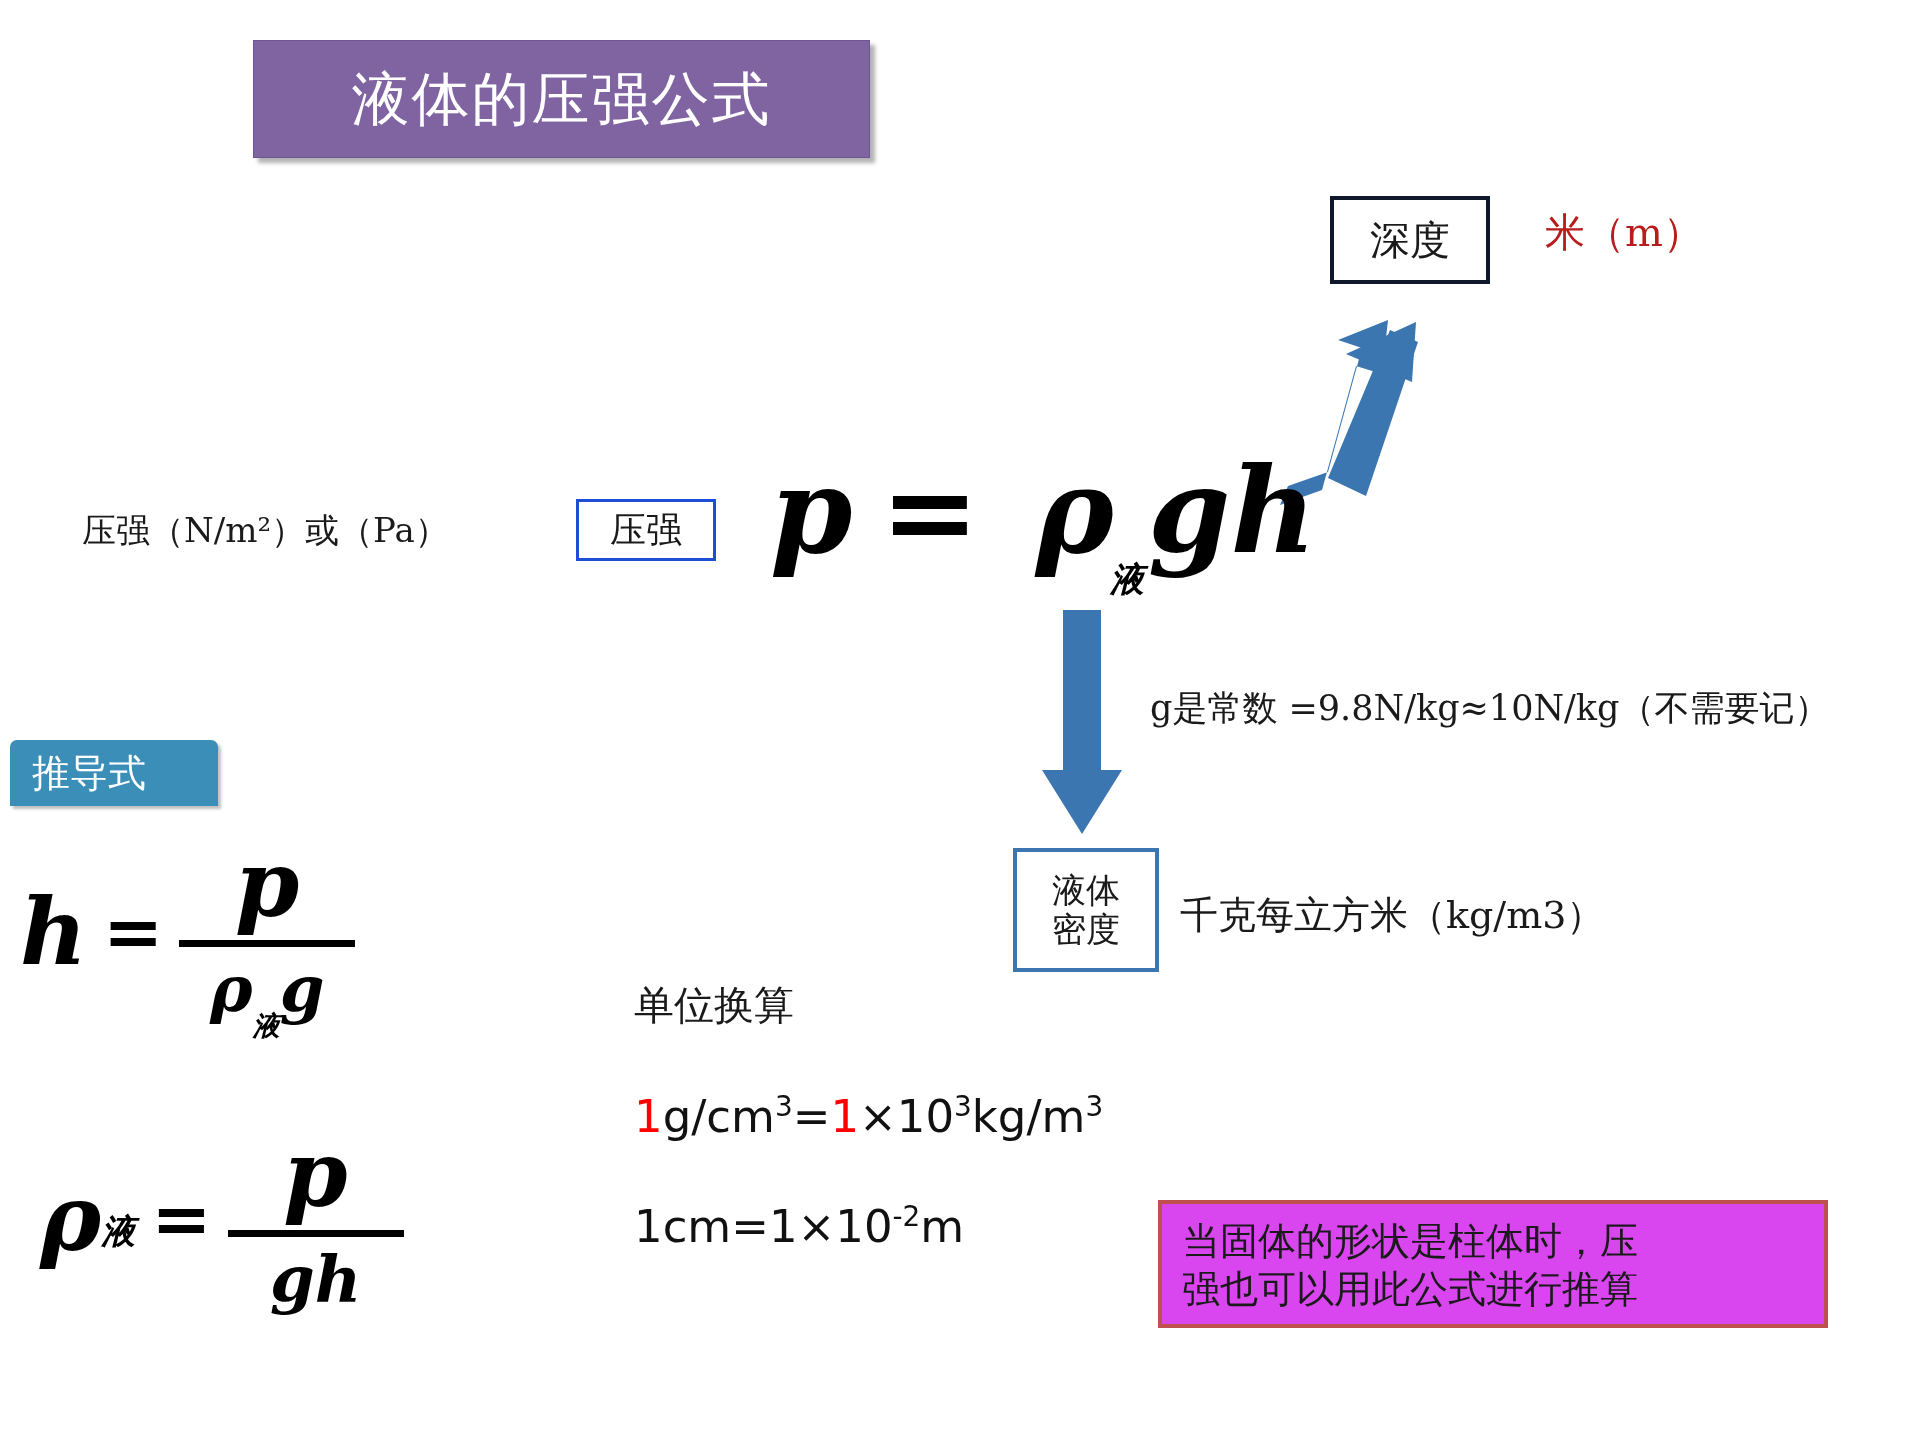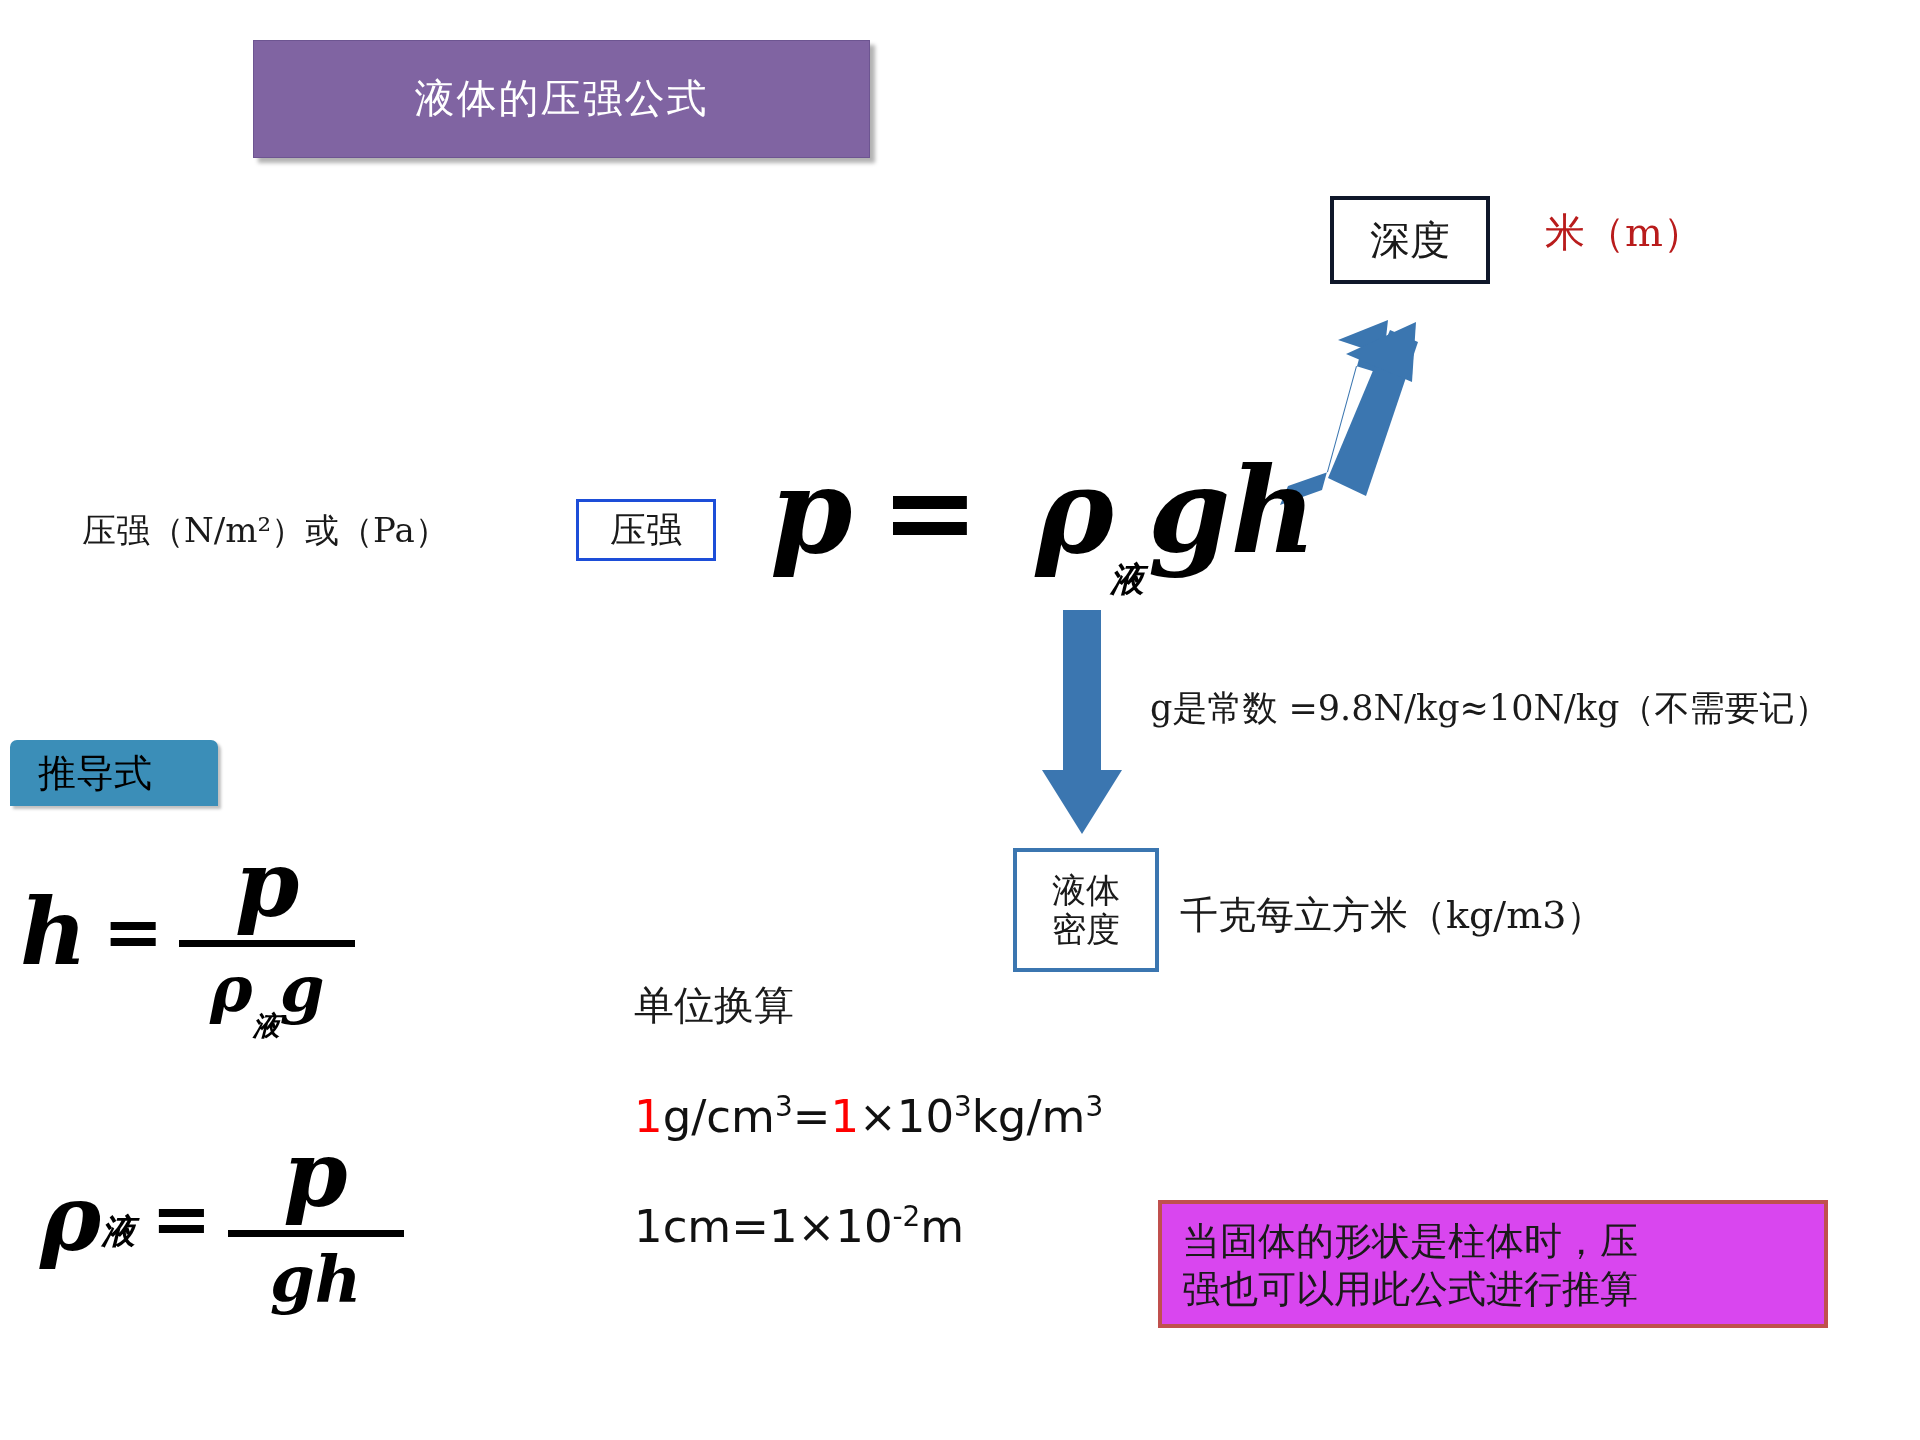--- a/index.html
+++ b/index.html
@@ -15,22 +15,22 @@
 
   
   #title-box{
     left:253px;top:40px;width:615px;height:116px;
     background:#8064A2;
     border:1px solid #6d5591;
     box-shadow:5px 5px 4px rgba(0,0,0,0.30);
     display:flex;align-items:center;justify-content:center;
   }
   #title-box .t{
-    color:#ffffff;font-size:40px;line-height:1;
-    font-family:Liberation Serif, serif;
+    color:#ffffff;font-size:58px;line-height:1;
+    font-family:Liberation Sans, sans-serif;
     letter-spacing:2px;white-space:nowrap;
   }
 
   
   .boxed{
     display:flex;align-items:center;justify-content:center;
     background:#ffffff;box-sizing:border-box;white-space:pre-line;
   }
   #depth-box{
     left:1330px;top:196px;width:160px;height:88px;
@@ -81,21 +81,21 @@
   #main-formula .sp{display:inline-block;width:28px;}
 
   
   #derive-tab{
     left:10px;top:740px;width:208px;height:66px;
     background:#3B8EB8;
     border-radius:7px 7px 0 0;
     display:flex;align-items:center;
     box-shadow:3px 3px 3px rgba(0,0,0,0.25);
   }
-  #derive-tab .t{color:#000000;font-size:38px;padding-left:28px;
+  #derive-tab .t{color:#ffffff;font-size:38px;padding-left:22px;
     font-family:"DejaVu Serif","Liberation Serif",serif;}
 
   
   .frac{
     display:inline-flex;flex-direction:column;align-items:center;
     vertical-align:middle;
   }
   .frac .num{padding:0 10px;}
   .frac .bar{width:100%;height:7px;background:#000;margin:2px 0 4px;}
   .frac .den{padding:0 10px;}

